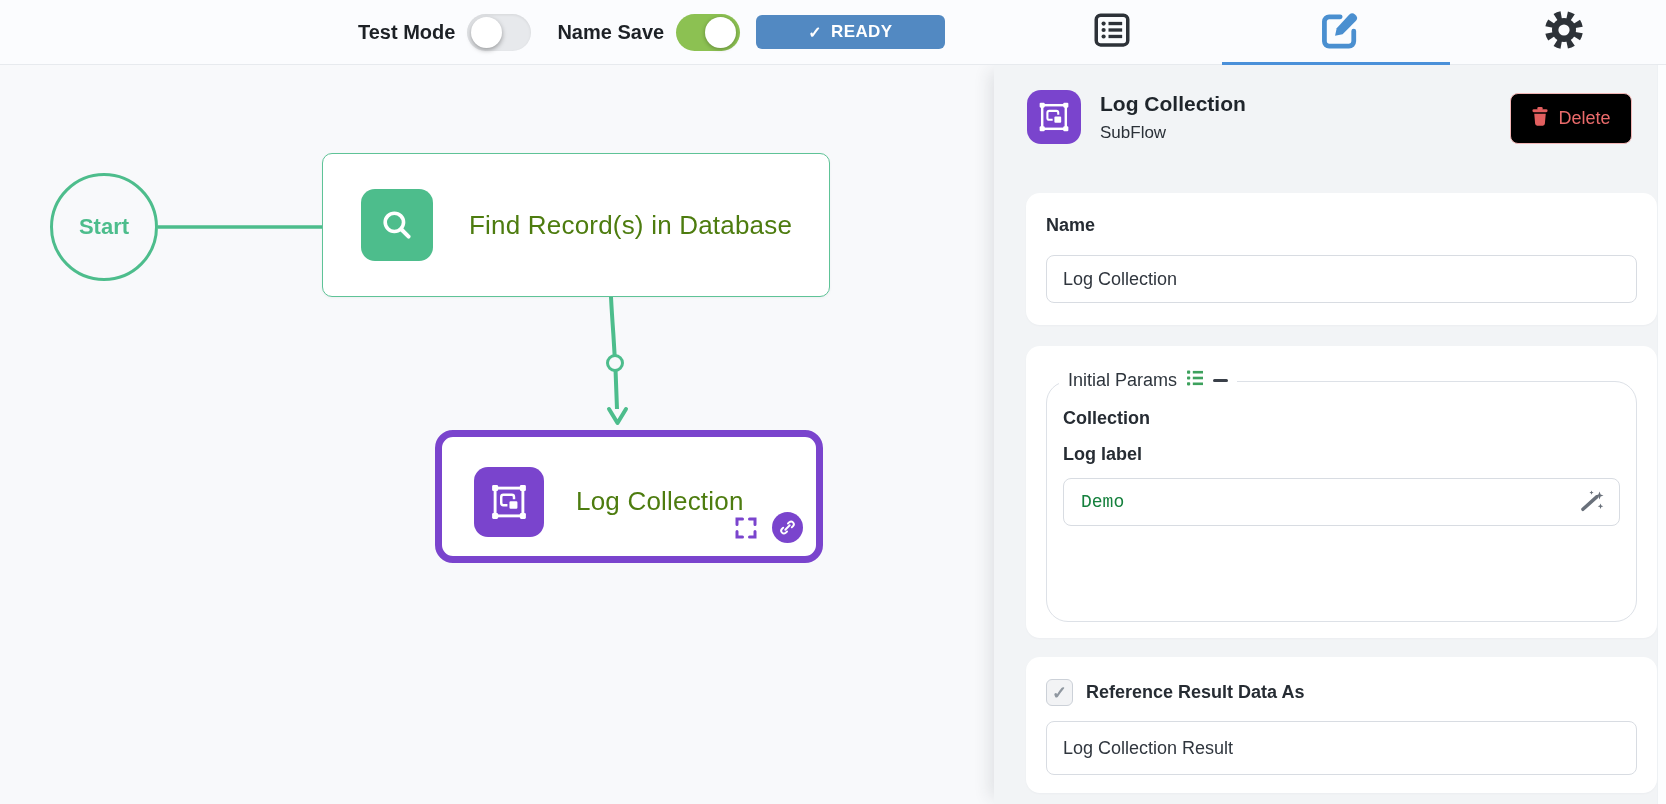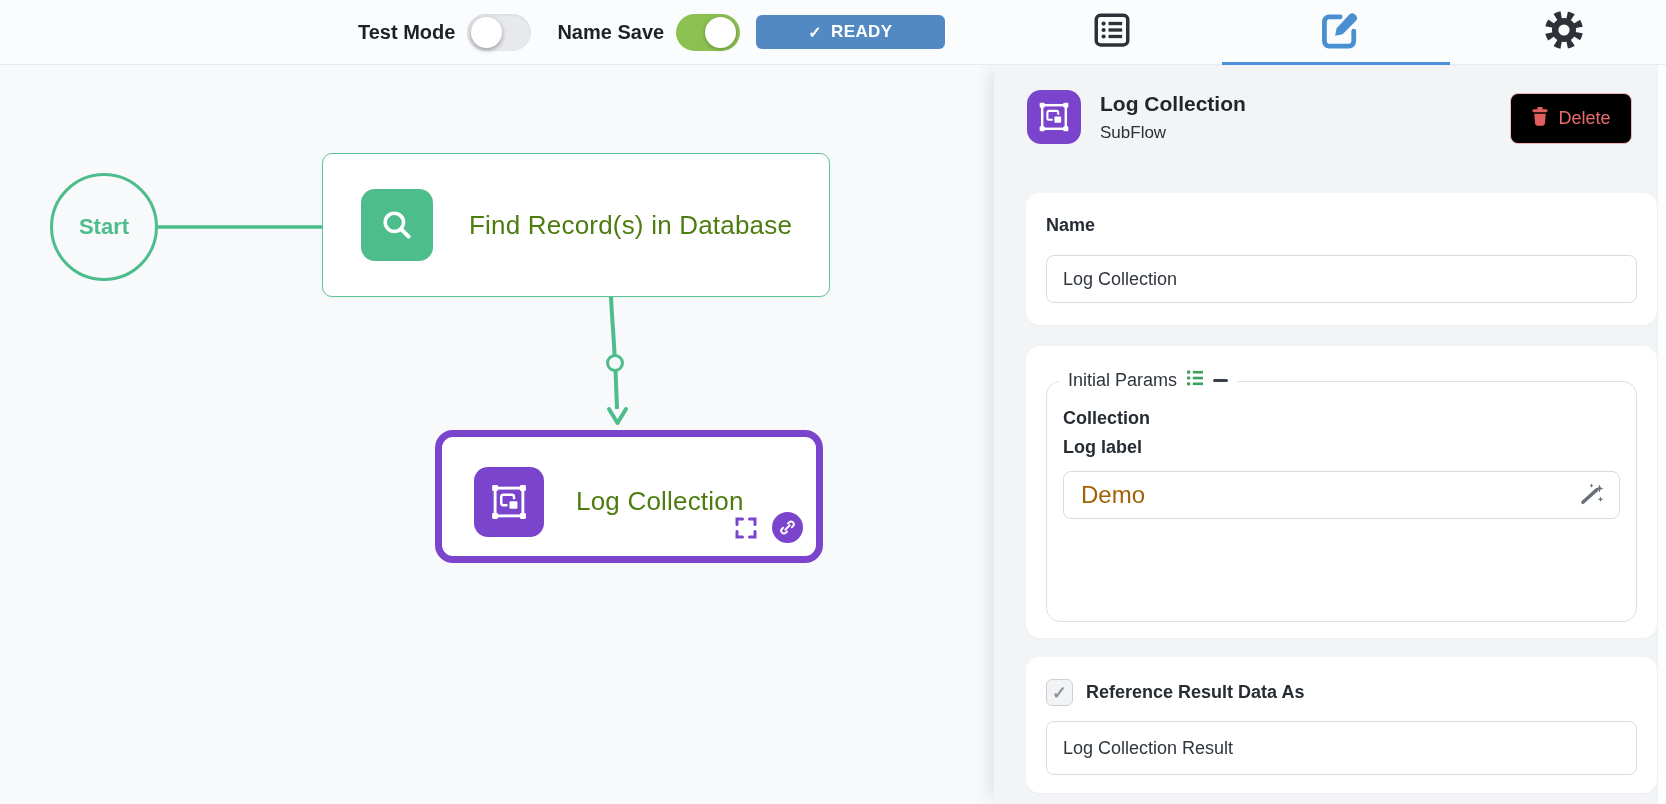--- a/index.html
+++ b/index.html
@@ -120,47 +120,47 @@
   .text-input {
     position:absolute; left:20px; width:591px; height:48px;
     border:1px solid #d8dce2; border-radius:8px; background:#fff;
     font-size:18px; color:#30363e; padding:0 16px;
     font-family:"Liberation Sans", sans-serif; outline:none;
   }
   .card-name .text-input { top:62px; }
 
   .fieldset {
     position:absolute; left:20px; top:35px; width:591px; height:241px;
-    border:1px solid #dde1e7; border-radius:14px; padding:0 16px;
+    border:1px solid #dde1e7; border-radius:22px; padding:0 16px;
   }
   .legend {
     position:absolute; left:12px; top:-14px; background:#fff; padding:0 9px;
     display:flex; align-items:center; gap:8px;
   }
   .legend-text { font-size:18px; font-weight:500; color:#2e353d; }
   .legend-dash { width:15px; height:3px; background:#3a4049; border-radius:2px; cursor:pointer; }
   .fs-label { margin-top:26px; font-size:18px; font-weight:bold; color:#262c33; }
   .fs-input {
     position:relative; margin-top:13px; height:48px;
     border:1px solid #d8dce2; border-radius:8px; background:#fff;
     display:flex; align-items:center; padding:0 14px 0 7px;
   }
   .fs-input.mt23 { margin-top:13px; }
-  .fs-label.mt23 { margin-top:8px; }
+  .fs-label.mt23 { margin-top:15px; }
   .chip { display:flex; align-items:center; height:35px; cursor:pointer; }
   .chip-icon-seg {
     width:35px; height:35px; background:#bad3eb; border-radius:6px 0 0 6px;
     display:flex; align-items:center; justify-content:center;
   }
   .chip-text-seg {
     height:35px; background:#669ed2; border-radius:0 6px 6px 0;
     display:flex; align-items:center; padding:0 15px;
     color:#fff; font-size:17.5px; white-space:nowrap;
   }
-  .plain-value { font-size:24px; color:#a16207; padding-left:10px; }
+  .plain-value { font-size:18px; color:#15803d; padding-left:10px;font-family:Liberation Mono, monospace; }
   .wand-btn { position:absolute; right:14px; top:50%; transform:translateY(-50%); width:26px; height:26px; cursor:pointer; }
 
   .checkbox-row { position:absolute; left:20px; top:22px; display:flex; align-items:center; gap:13px; }
   .checkbox {
     width:27px; height:27px; border:1px solid #ccd1d8; border-radius:6px;
     background:#f2f3f5; display:flex; align-items:center; justify-content:center;
     color:#8f97a0; font-size:18px; font-weight:bold; cursor:pointer;
   }
   .card-ref .text-input { top:64px; height:54px; }
 </style>

